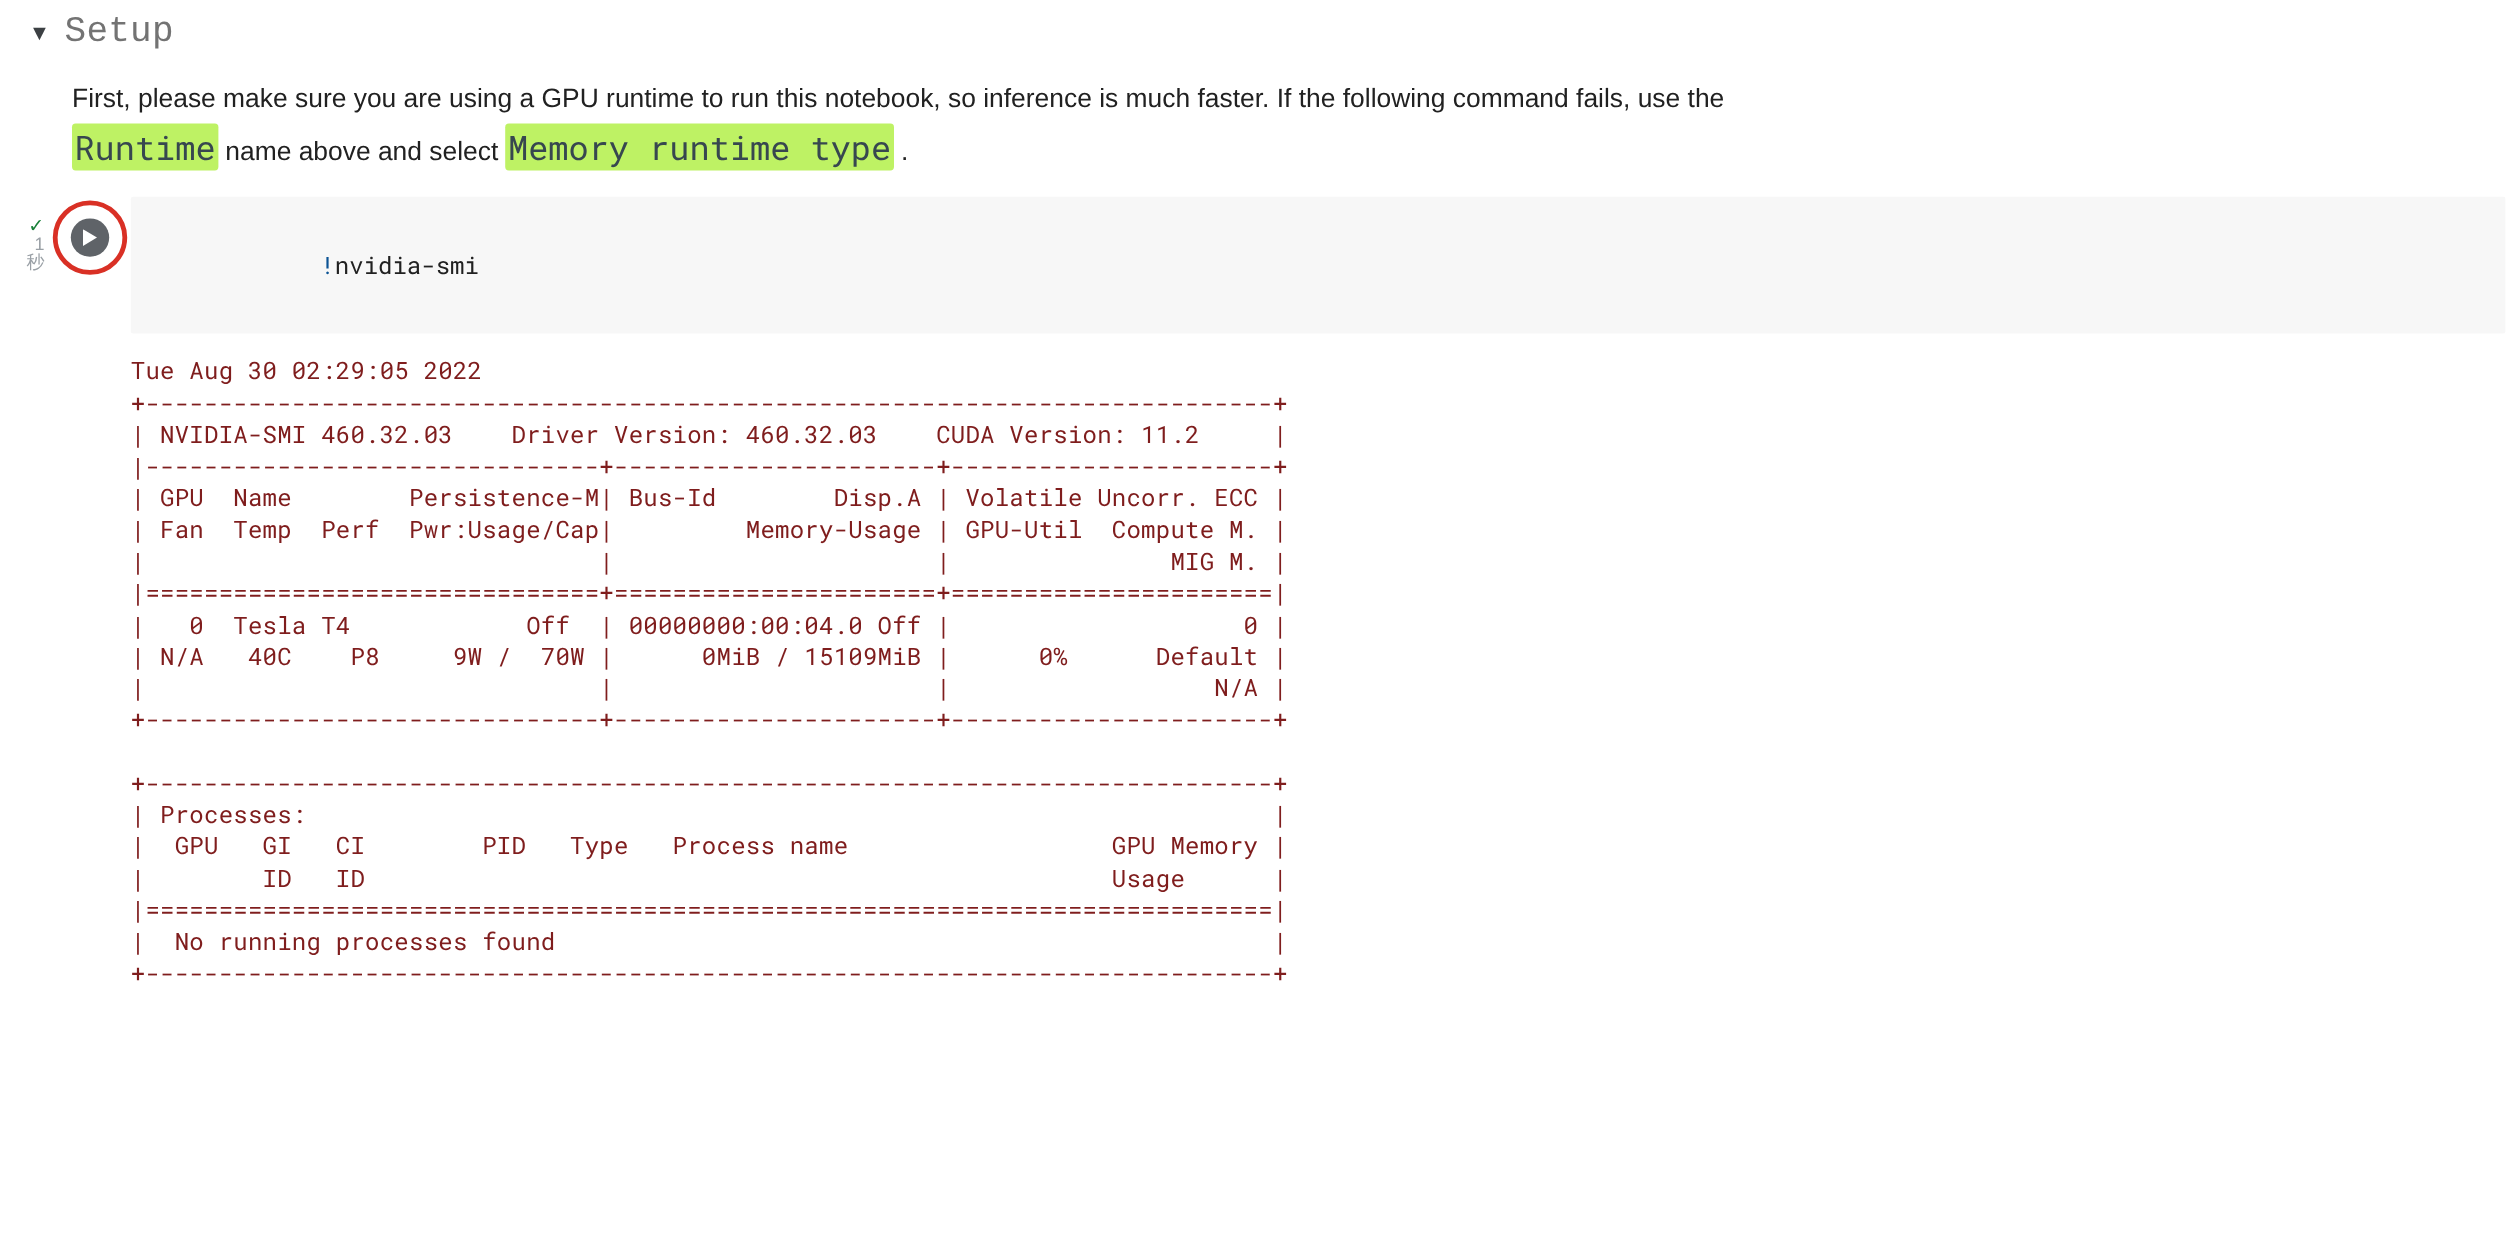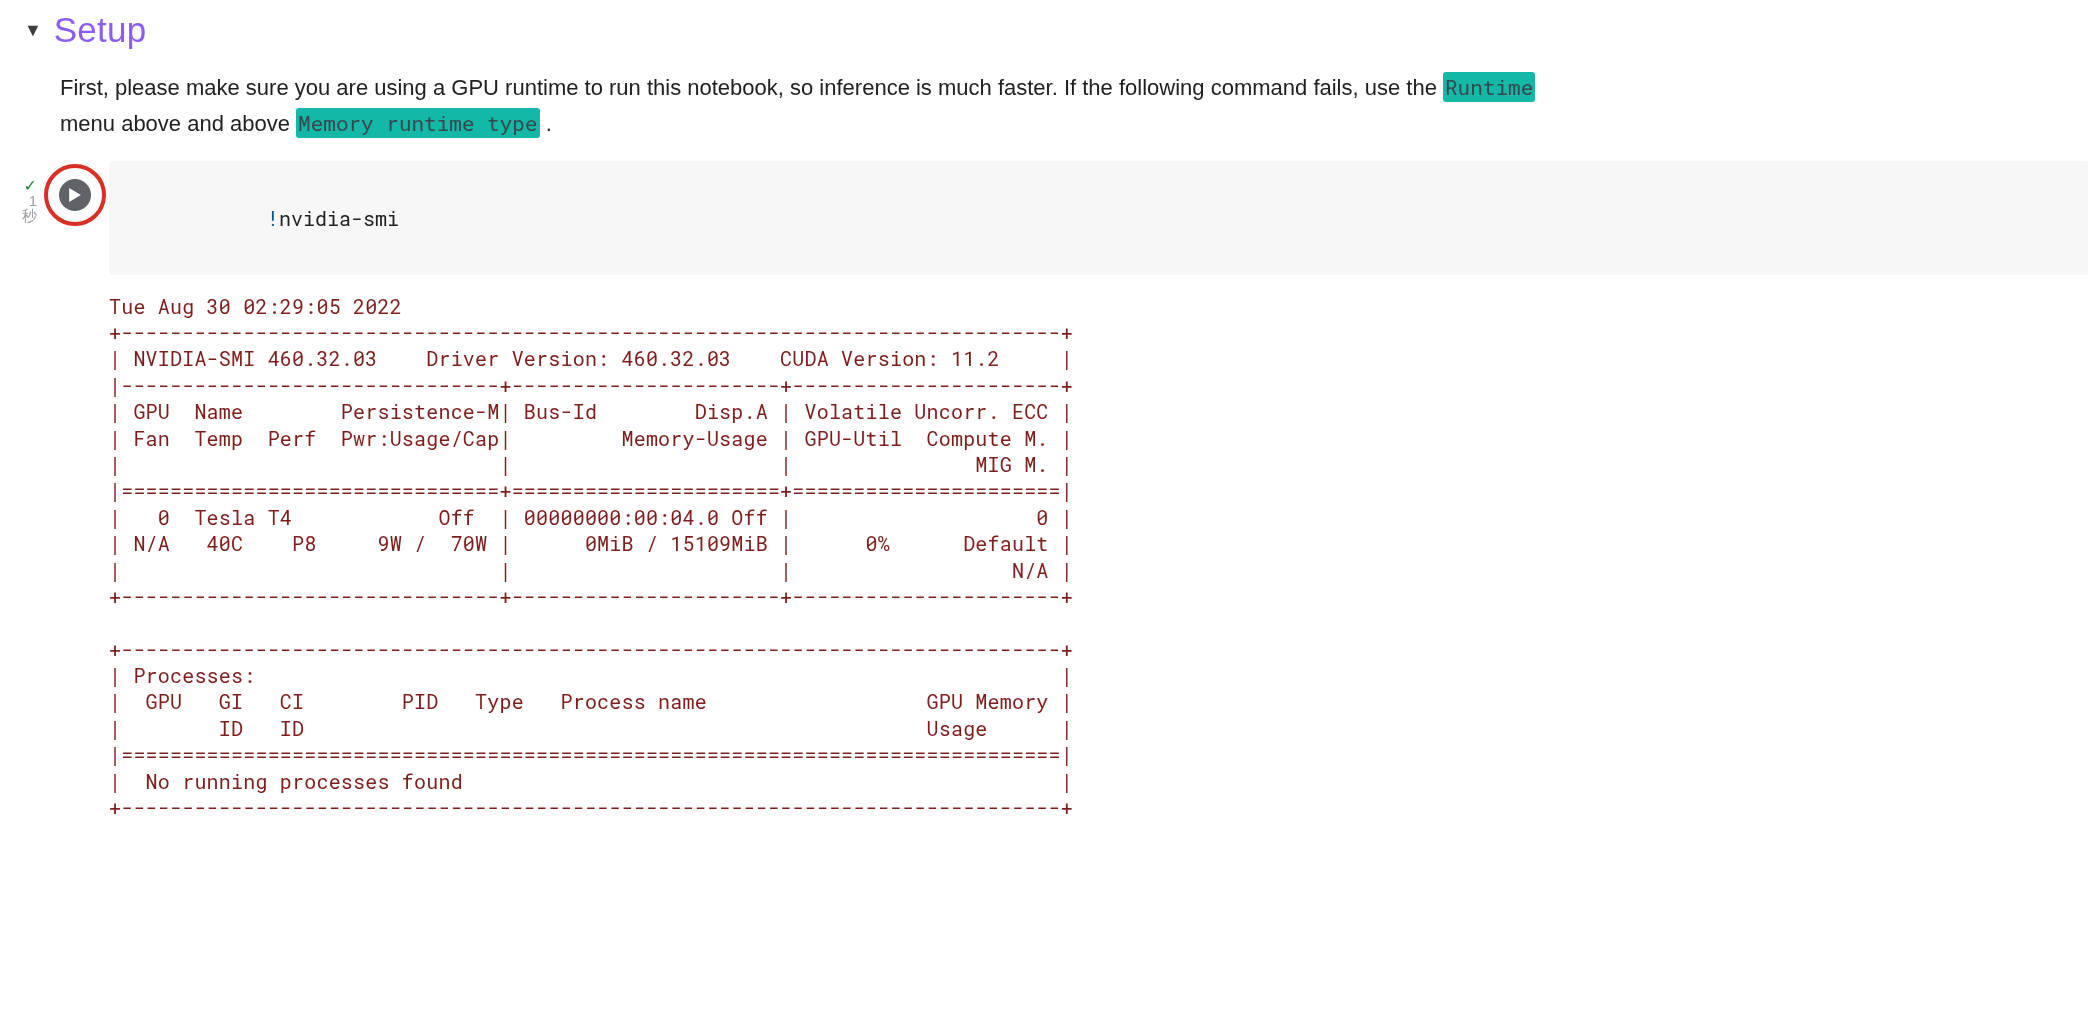--- a/index.html
+++ b/index.html
@@ -10,37 +10,38 @@
       display: flex;
       align-items: center;
       gap: 12px;
       padding: 10px 16px 0 24px;
     }
     .section-caret {
       font-size: 18px;
       color: #3c4043;
     }
     .section-title {
-      font-size: 35px;
+      font-size: 30px;
       font-weight: 400;
-      color: #8b5cf6;
+      color: #737373;
       letter-spacing: 0.2px;
+      font-family: Liberation Mono, monospace;
     }
 
     .markdown-body {
       padding: 20px 16px 0 60px;
       font-size: 22px;
       line-height: 1.65;
       max-width: 1560px;
     }
     .markdown-body p { margin-bottom: 12px; }
     .md-code {
       font-family: "Roboto Mono", Menlo, Consolas, monospace;
-      font-size: 21px;
-      background: #14b8a6;
+      font-size: 28px;
+      background: #bef264;
       padding: 1px 2px;
       border-radius: 3px;
       color: #37474f;
       text-align: center;
     }
 
     .cell {
       margin-top: 18px;
       padding-left: 15px;
     }
@@ -123,21 +124,21 @@
 
   <div class="section-header">
     <span class="section-caret">▼</span>
     <span class="section-title">Setup</span>
   </div>
 
   <div class="markdown-body">
     <p>
       <span>First, please make sure you are using a GPU runtime to run this notebook, so inference is much faster. If the following command fails, use the </span>
       <code class="md-code">Runtime</code>
-      <span> menu above and above </span>
+      <span> name above and select </span>
       <code class="md-code">Memory runtime type</code>
       <span>.</span>
     </p>
   </div>
 
   <div class="cell">
     <div class="cell-row">
 
       <div class="gutter">
         <span class="check">✓</span>

